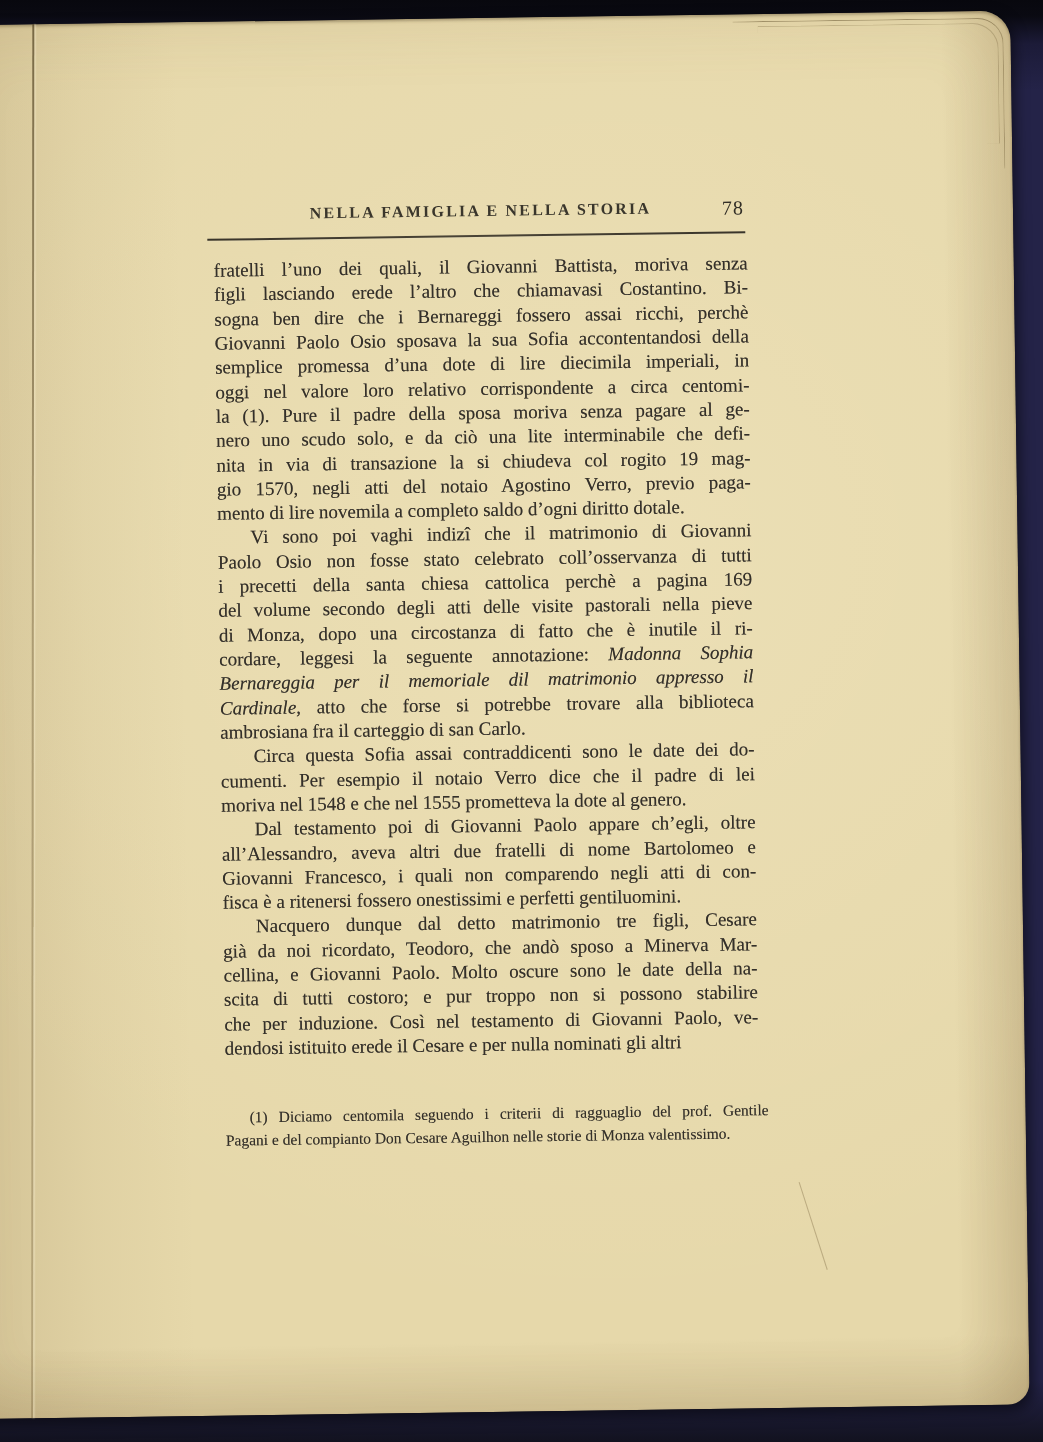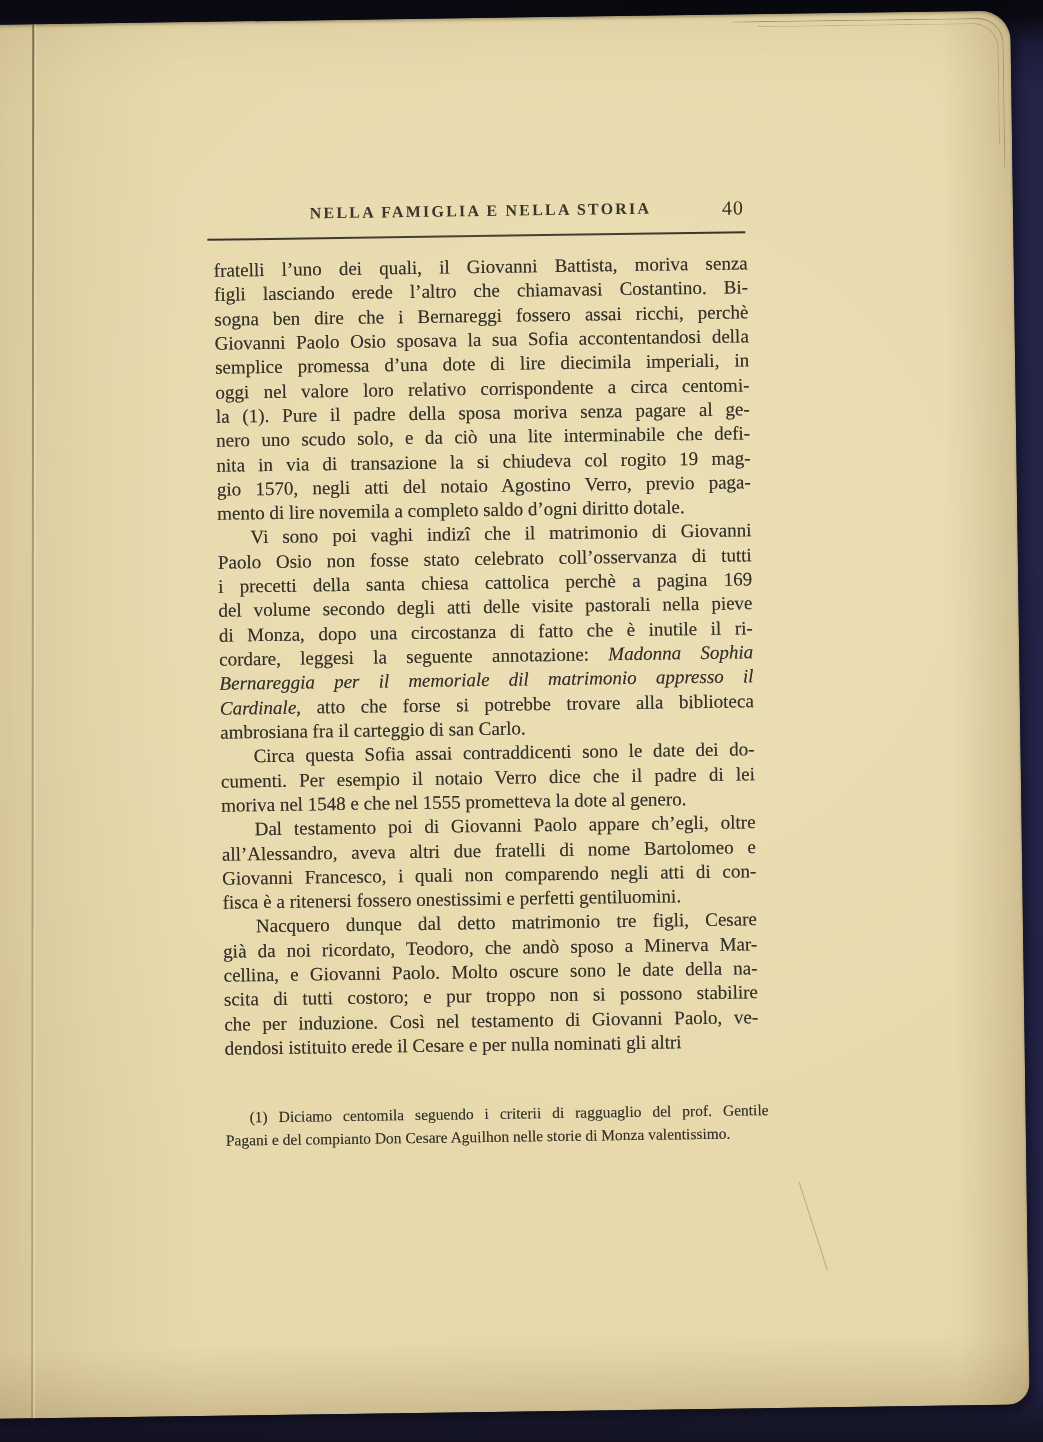--- a/index.html
+++ b/index.html
@@ -73,21 +73,21 @@
 <body>
 
 <div class="page">
   <div class="crease"></div>
   <div class="stack-edge"></div>
   <div class="stack-edge inner"></div>
   <div class="corner-crease"></div>
 
   <div class="header-row">
     <div class="running-title">NELLA FAMIGLIA E NELLA STORIA</div>
-    <div class="page-number">40</div>
+    <div class="page-number">78</div>
   </div>
   <div class="header-rule"></div>
 
   <div class="body-text">
       <div>
         <div class="line"><span>fratelli l’uno dei quali, il Giovanni Battista, moriva senza</span></div>
         <div class="line"><span>figli lasciando erede l’altro che chiamavasi Costantino. Bi-</span></div>
         <div class="line"><span>sogna ben dire che i Bernareggi fossero assai ricchi, perchè</span></div>
         <div class="line"><span>Giovanni Paolo Osio sposava la sua Sofia accontentandosi della</span></div>
         <div class="line"><span>semplice promessa d’una dote di lire diecimila imperiali, in</span></div>

